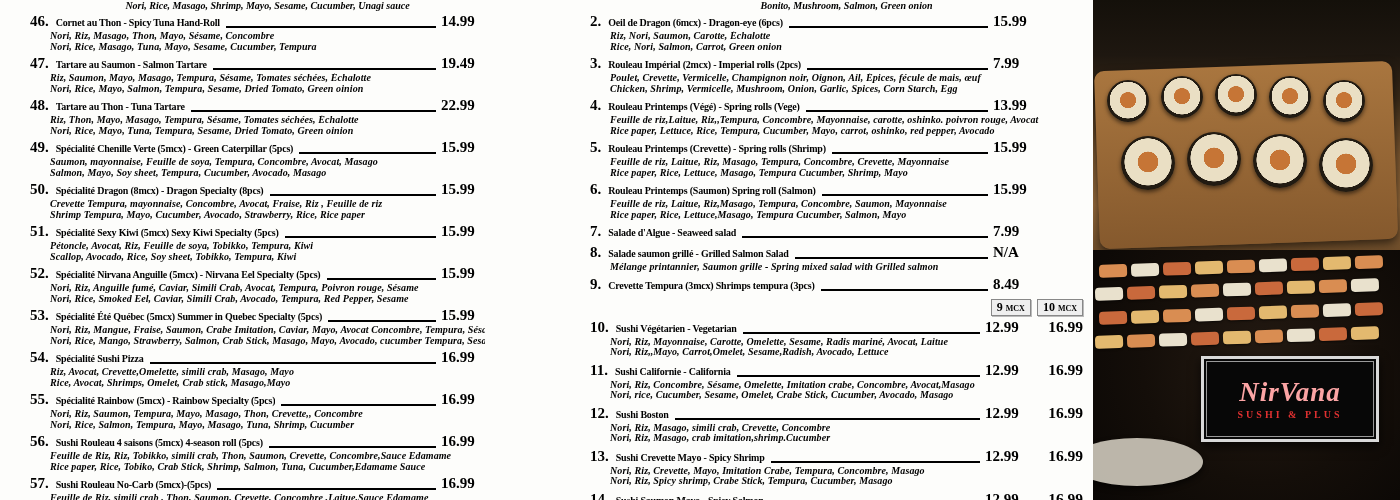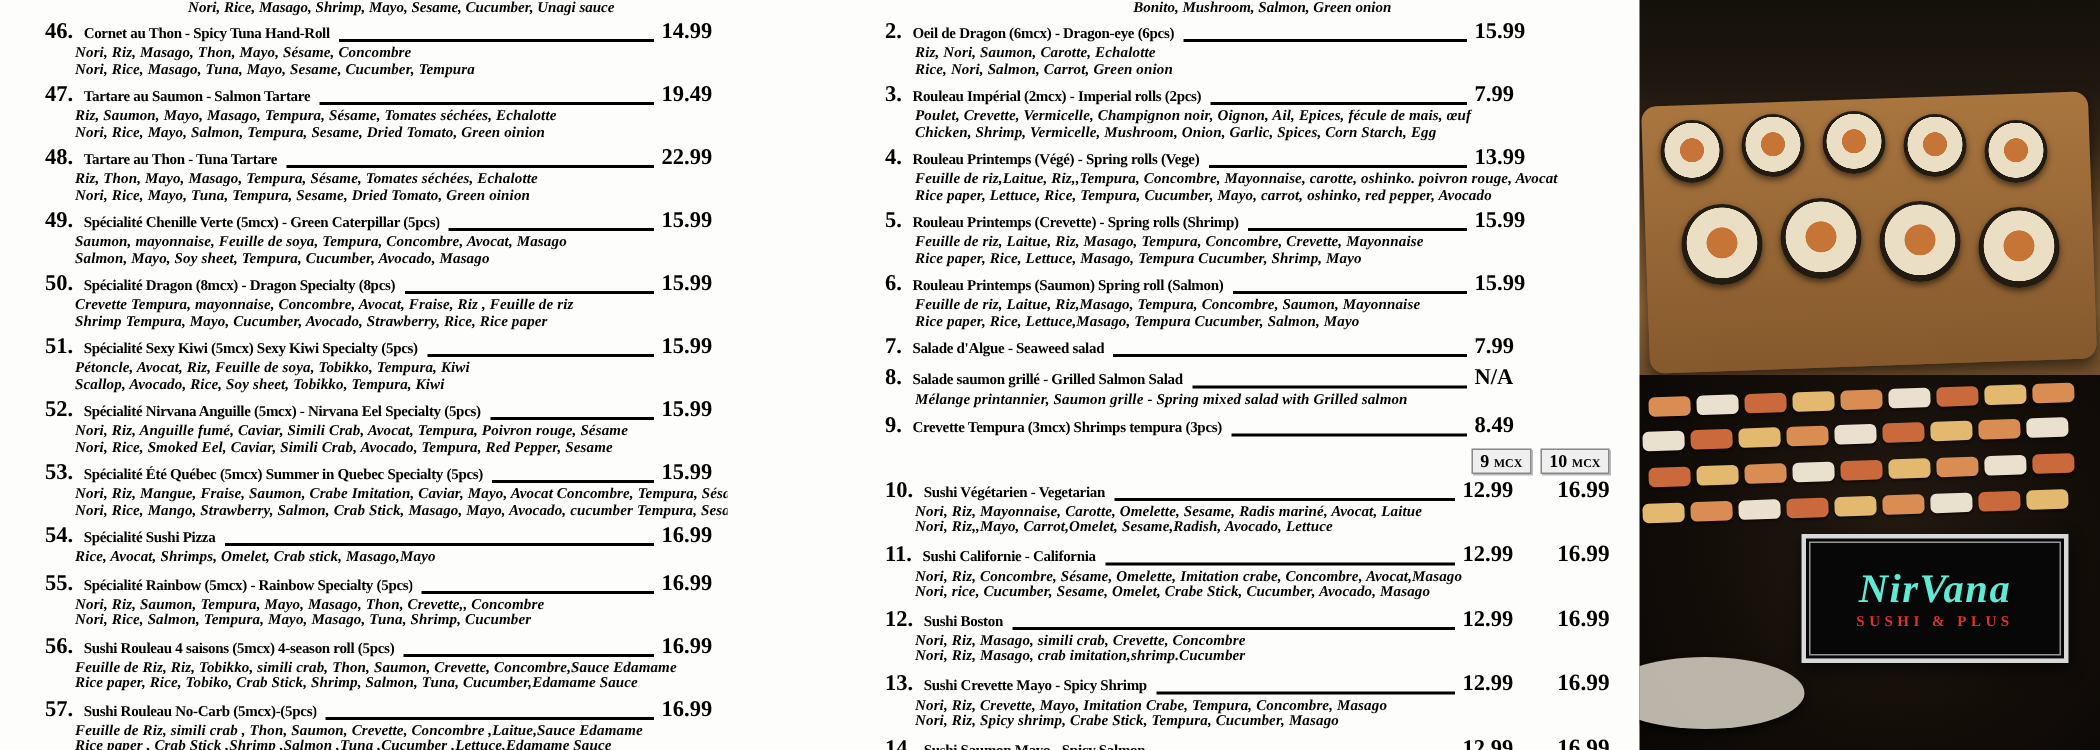--- a/index.html
+++ b/index.html
@@ -3,21 +3,21 @@
 <meta charset="utf-8">
 <style>
   * { margin:0; padding:0; box-sizing:border-box; }
   body { width:1400px; height:500px; overflow:hidden; background:#222; }
   .page { width:1400px; height:500px; display:flex; background:#ffffff; font-family:"Liberation Serif", serif; color:#000; overflow:hidden; }
 
   
   .menu { display:flex; width:1093px; height:500px; background:#fdfdfb; }
   .col { height:500px; overflow:hidden; }
   .col.left  { width:560px; padding:0 75px 0 30px; }
-  .col.right { width:533px; padding:0 20px 0 30px; }
+  .col.right { width:533px; padding:0 10px 0 30px; }
 
   .intro { font-size:10px; font-style:italic; font-weight:bold; line-height:11px;
            padding-left:20px; white-space:nowrap; overflow:hidden;text-align:center; }
 
   .item { padding-bottom:1px; }
   .title-row { display:flex; align-items:baseline; white-space:nowrap; overflow:hidden;
                line-height:17px; font-weight:bold; margin-top:2px; }
   .num   { font-size:15px; margin-right:7px; flex:0 0 auto; }
   .title { font-size:10px; letter-spacing:-0.2px; flex:0 1 auto; overflow:hidden; }
   .leader { flex:1 1 12px; min-width:8px; border-bottom:2px solid #000;
@@ -53,21 +53,21 @@
   .photo.bottom { height:250px;
     background:radial-gradient(circle at 55% 45%, #241a12 0%, #140e09 55%, #0a0705 100%); }
   .sushi-row { position:absolute; display:flex; gap:4px; transform:rotate(-2deg); }
   .piece { width:28px; height:13px; border-radius:4px; box-shadow:0 1px 2px rgba(0,0,0,.6); }
   .plate { position:absolute; left:-22px; bottom:14px; width:132px; height:48px;
     background:#cfc9bc; border-radius:50%; opacity:.9; box-shadow:0 3px 6px rgba(0,0,0,.7); }
   .sign { position:absolute; left:108px; top:106px; width:178px; height:86px;
     background:#070707; border:3px solid #d9d9d9;
     box-shadow:inset 0 0 0 2px #070707, inset 0 0 0 3px #999, 0 4px 10px rgba(0,0,0,.7);
     display:flex; flex-direction:column; align-items:center; justify-content:center; }
-  .sign-title { color:#5eead4; font-size:27px; font-weight:bold; font-style:italic;
+  .sign-title { color:#fca5a5; font-size:27px; font-weight:bold; font-style:italic;
     letter-spacing:1px; line-height:28px; }
   .sign-sub { color:#e03131; font-size:10px; font-weight:bold; letter-spacing:3px;
     margin-top:3px; text-transform:uppercase; }
 </style>
 </head>
 <body>
 
 <div class="page">
 
   <div class="menu">
@@ -189,20 +189,21 @@
 
   <div class="item">
     <div class="title-row">
       <span class="num">54.</span>
       <span class="title">Spécialité Sushi Pizza</span>
       <span class="leader"></span>
       <span class="price">16.99</span>
 
     </div>
     <div class="ings">
+              <div class="ing">Riz, Avocat, Crevette,Omelette, simili crab, Masago, Mayo</div>
               <div class="ing">Rice, Avocat, Shrimps, Omelet, Crab stick, Masago,Mayo</div>
             </div>
   </div>
 
   <div class="item">
     <div class="title-row">
       <span class="num">55.</span>
       <span class="title">Spécialité  Rainbow (5mcx) - Rainbow Specialty (5pcs)</span>
       <span class="leader"></span>
       <span class="price">16.99</span>

